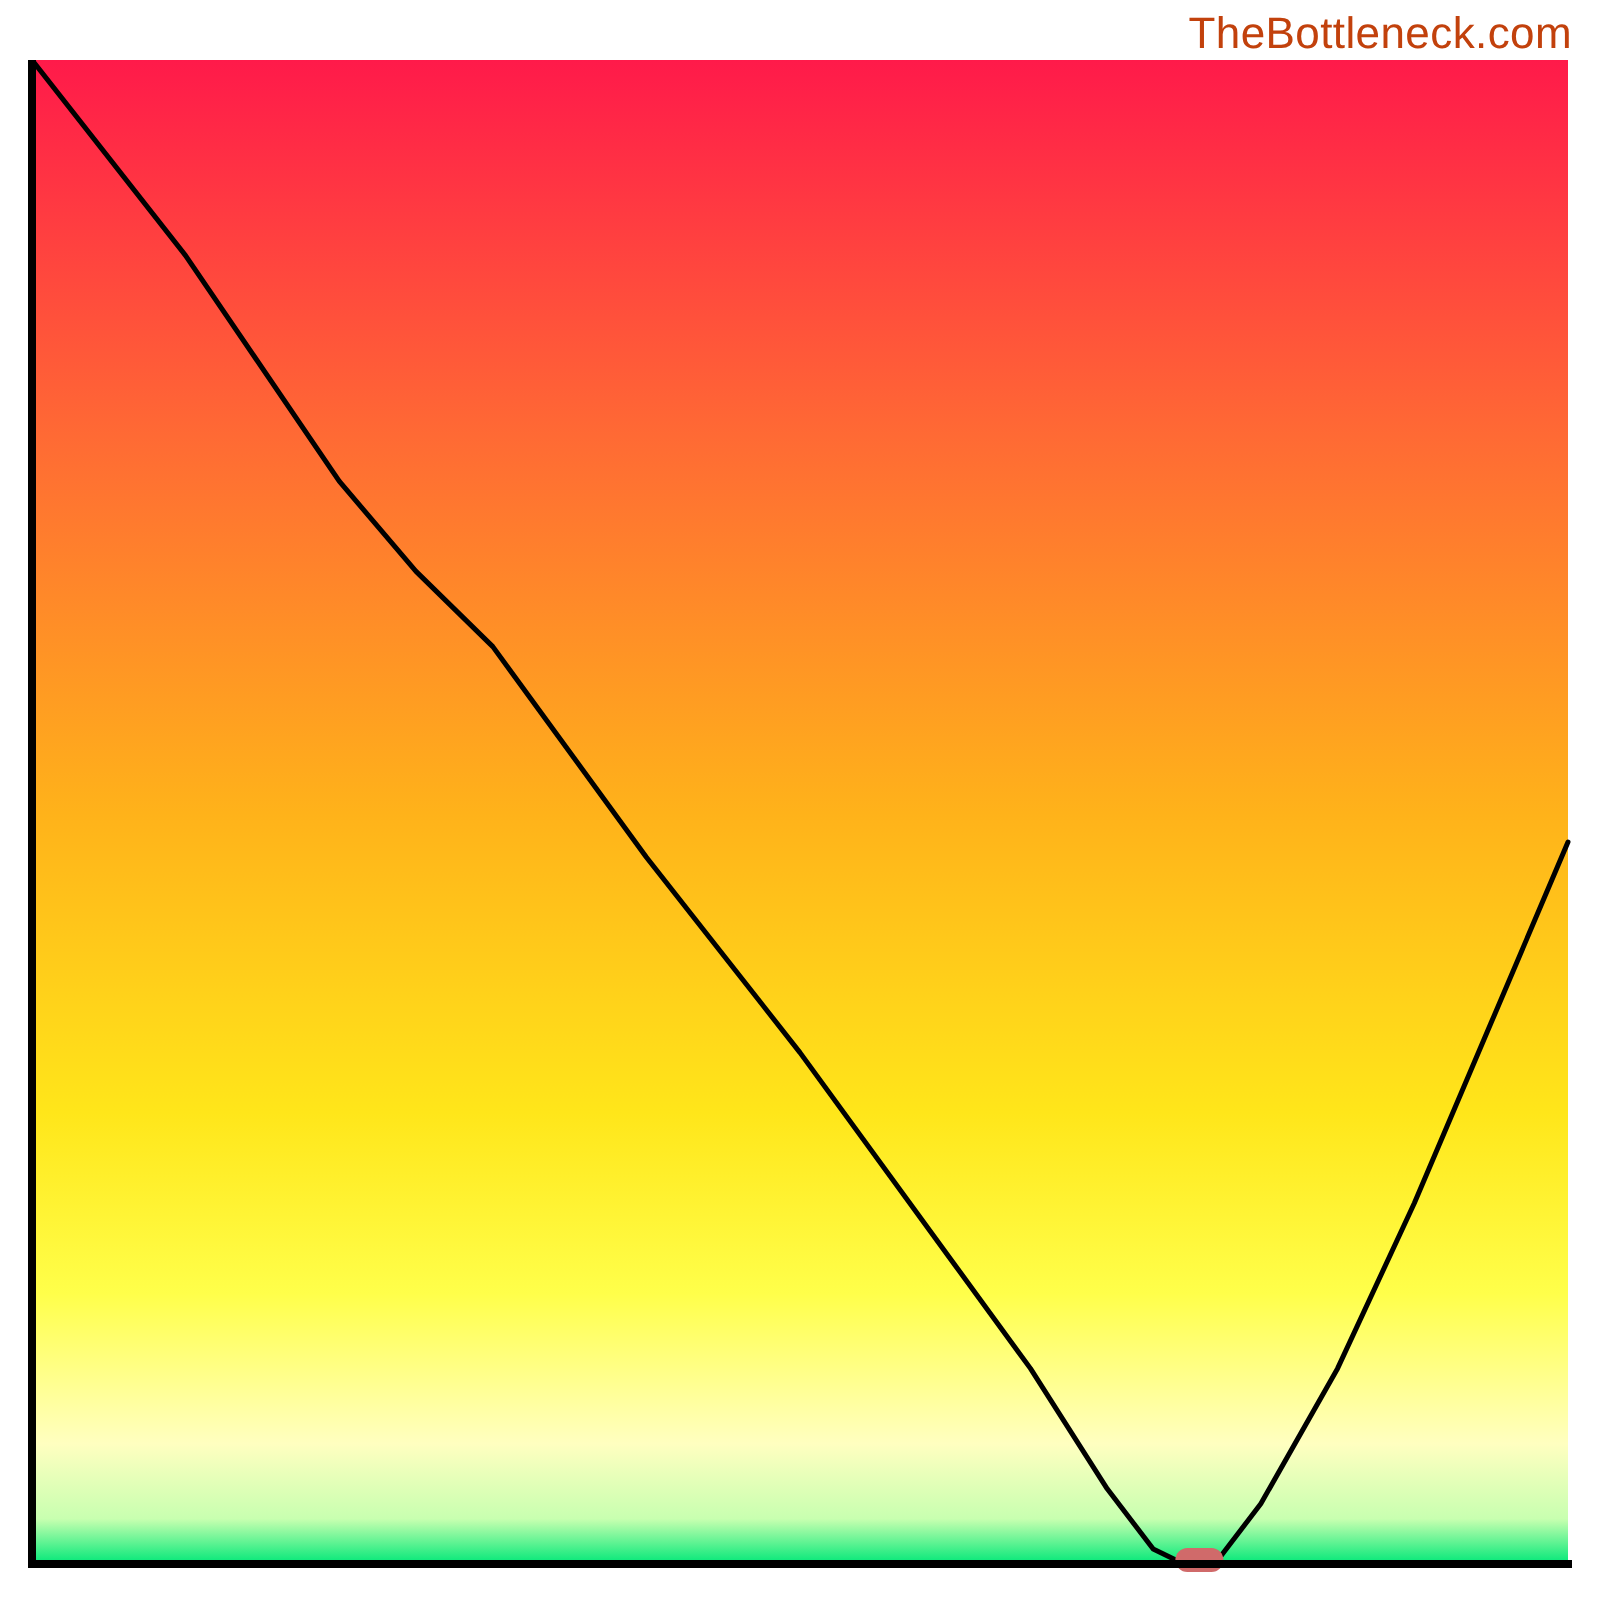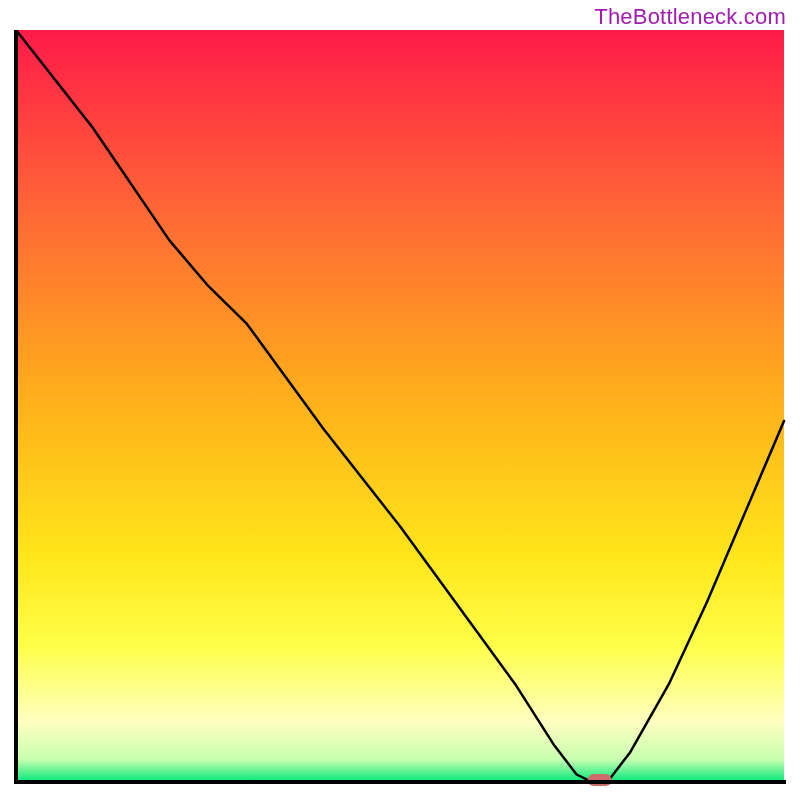--- a/index.html
+++ b/index.html
@@ -13,21 +13,21 @@
   }
   .frame {
     position: relative;
     width: 800px;
     height: 800px;
   }
   .watermark {
     position: absolute;
     top: 4px;
     right: 14px;
-    color: #a21caf;
+    color: #c2410c;
     font-size: 22px;
     font-weight: 400;
     letter-spacing: 0.2px;
     z-index: 10;
   }
   .plot-box {
     position: absolute;
     left: 14px;
     top: 30px;
     width: 772px;

